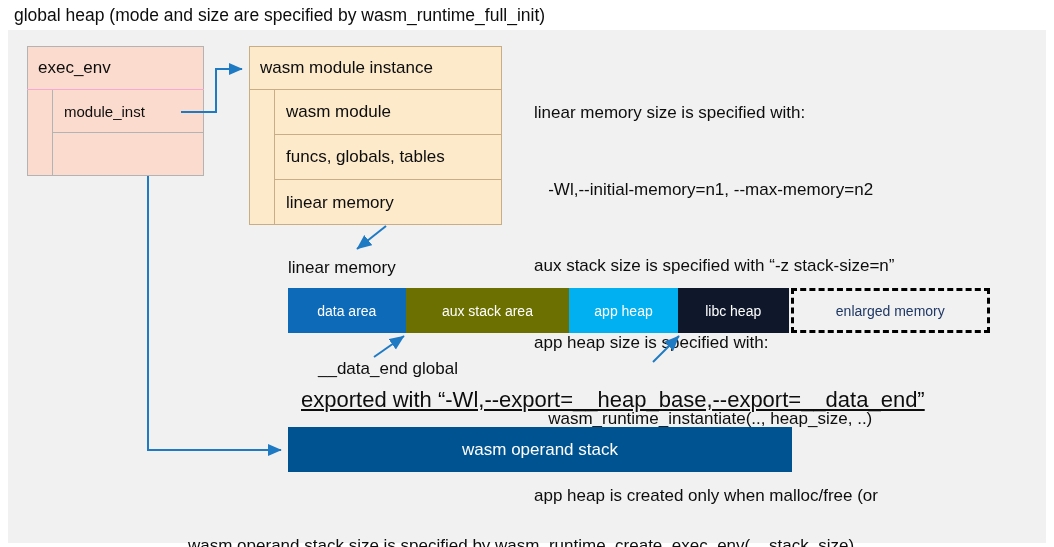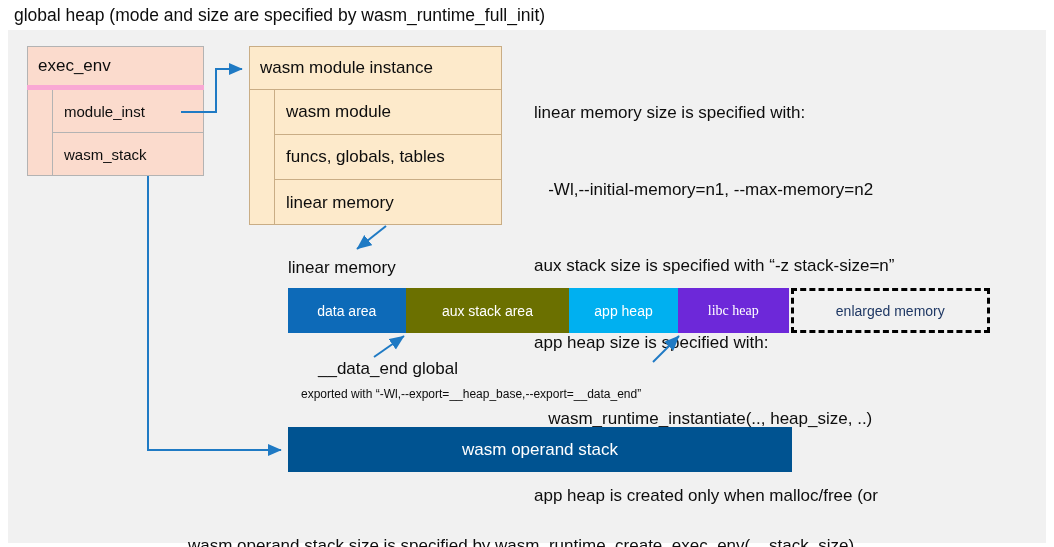--- a/index.html
+++ b/index.html
@@ -51,21 +51,21 @@
     background: #fbdbcd;
     border: 1px solid #b3b3b3;
     box-sizing: border-box;
   }
   #exec-env-title {
     left: 27px;
     top: 46px;
     width: 177px;
     height: 44px;
     box-sizing: border-box;
-    border-bottom: 5px solid #f9a8d4;
+    border-bottom: 1px solid #f9a8d4;
     display: flex;
     align-items: center;
     padding-left: 11px;
     font-size: 17px;
     color: #0d0d0d;
   }
   #exec-env-indent {
     left: 27px;
     top: 90px;
     width: 26px;
@@ -165,21 +165,21 @@
     display: flex;
     align-items: center;
     justify-content: center;
     font-size: 14px;
     color: #ffffff;
     box-sizing: border-box;
   }
   #mem-seg-data-area      { width: 118px; background: #0d6ab8; }
   #mem-seg-aux-stack-area { width: 164px; background: #6b7000; }
   #mem-seg-app-heap       { width: 109px; background: #00b0f0; }
-  #mem-seg-libc-heap      { width: 111px; background: #6d28d9; font-family: Liberation Serif, serif; }
+  #mem-seg-libc-heap      { width: 111px; background: #0f172a; }
   #mem-seg-enlarged-memory {
     width: 200px;
     background: #f1f1f1;
     color: #1f3864;
     border: 3px dashed #000000;
     margin-left: 2px;
   }
 
   
   #data-end-label {
@@ -190,23 +190,24 @@
   }
   #heap-base-label {
     left: 597px;
     top: 364px;
     font-size: 17px;
     color: #0d0d0d;
   }
   #exported-with-label {
     left: 301px;
     top: 387px;
-    font-size: 12px;
+    font-size: 22px;
     color: #0d0d0d;
     white-space: pre;
+    text-decoration: underline;
   }
 
   
   #operand-stack-bar {
     left: 288px;
     top: 427px;
     width: 504px;
     height: 45px;
     background: #005391;
     display: flex;
@@ -239,21 +240,20 @@
 <div class="canvas">
 
   <div class="abs" id="diagram-title">global heap (mode and size are specified by wasm_runtime_full_init)</div>
 
   <div class="abs" id="global-heap-panel"></div>
 
   <div class="abs" id="exec-env-box"></div>
   <div class="abs" id="exec-env-title">exec_env</div>
   <div class="abs" id="exec-env-indent"></div>
   <div class="abs exec-row" id="exec-row-module-inst">module_inst</div>
-  <div class="abs exec-row" id="exec-row-wasm-stack">wasm_stack</div>
 
   <div class="abs" id="module-instance-box"></div>
   <div class="abs" id="module-instance-title">wasm module instance</div>
   <div class="abs" id="module-instance-indent"></div>
   <div class="abs mi-row" id="mi-row-wasm-module">wasm module</div>
   <div class="abs mi-row" id="mi-row-funcs">funcs, globals, tables</div>
   <div class="abs mi-row" id="mi-row-linear-memory">linear memory</div>
 
   <div class="abs" id="notes-block">
     <div>linear memory size is specified with:</div>

